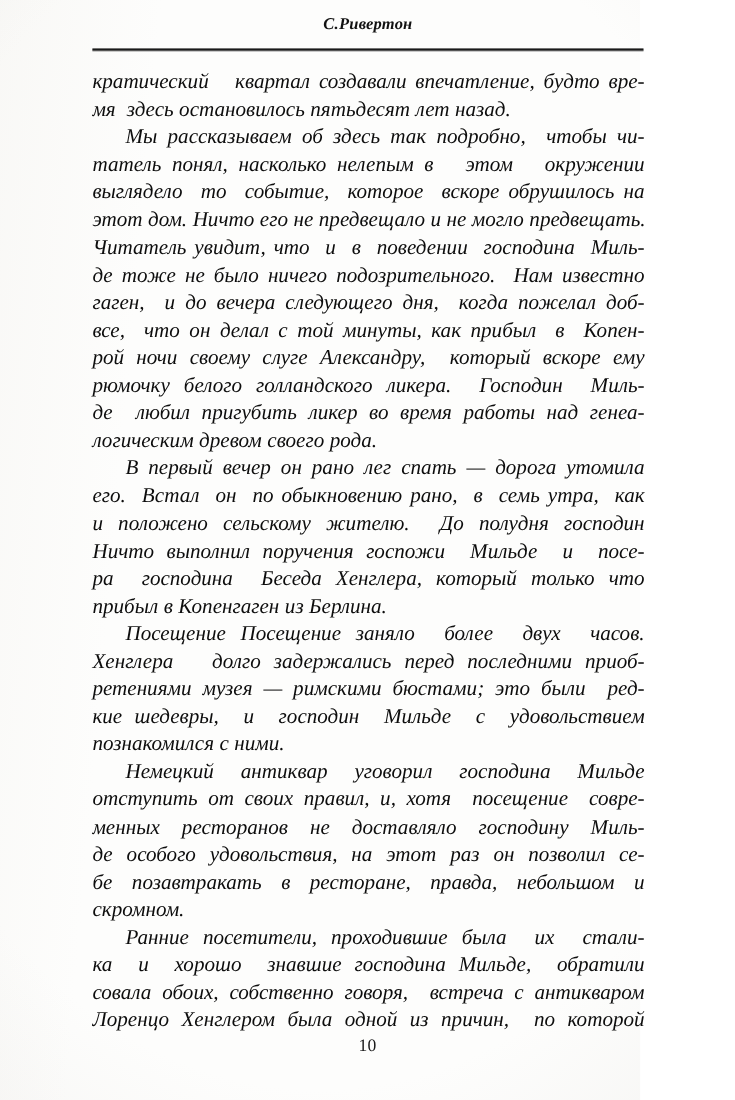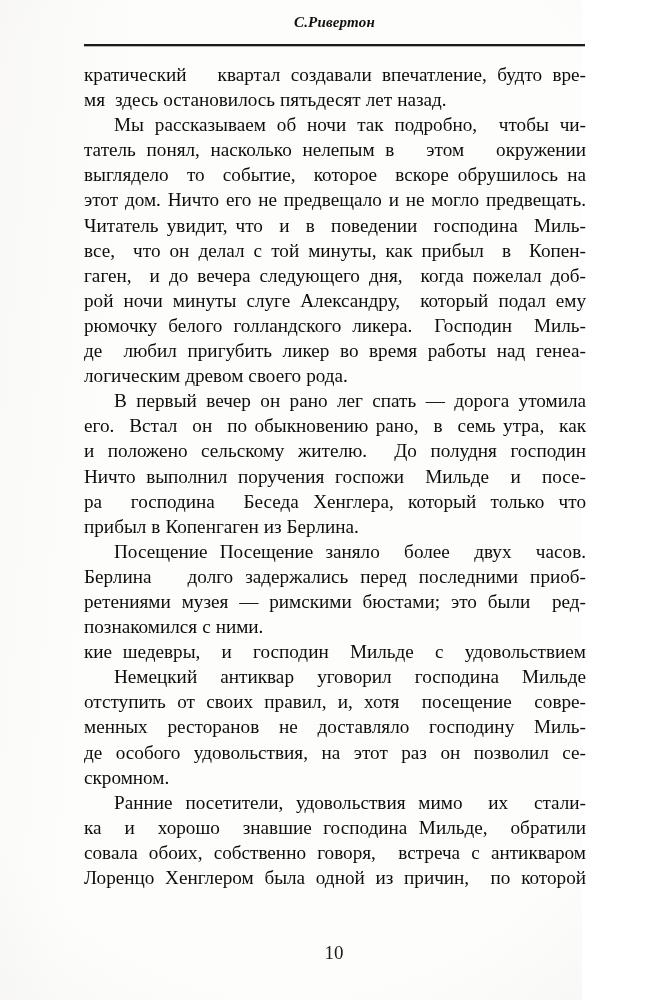--- a/index.html
+++ b/index.html
@@ -70,41 +70,42 @@
   }
   
   .para.cont {
     text-indent: 0;
   }
   
   .line {
     display: block;
     text-indent: 0;
     white-space: pre;
+    font-style: italic;
   }
   .line.justify {
     text-align: justify;
     text-align-last: justify;
   }
   .line.last {
     text-align: center;
     text-align-last: left;
   }
   .line.indent {
     padding-left: 30px;
   }
   .footer {
     position: absolute;
     left: 0;
     top: 942px;
     width: 668px;
     text-align: center;
   }
   .page-number {
-    font-size: 19px;
+    font-size: 16px;
     color: #1a1a1a;
   }
 </style>
 </head>
 <body>
 
 <div class="page">
 
   <div class="scan-tint"></div>
 
@@ -112,56 +113,58 @@
     <span class="header-title">С.Ривертон</span>
   </div>
   <div class="header-rule"></div>
 
   <div class="content">
       <p class="para cont">
         <span class="line justify">кратический   квартал создавали впечатление, будто вре-</span>
         <span class="line last">мя  здесь остановилось пятьдесят лет назад.</span>
       </p>
       <p class="para">
-        <span class="line justify indent">Мы рассказываем об ночи так подробно,  чтобы чи-</span>
+        <span class="line justify indent">Мы рассказываем об здесь так подробно,  чтобы чи-</span>
         <span class="line justify">татель понял, насколько нелепым в   этом   окружении</span>
         <span class="line justify">выглядело  то  событие,  которое  вскоре обрушилось на</span>
         <span class="line justify">этот дом. Ничто его не предвещало и не могло предвещать.</span>
         <span class="line justify">Читатель увидит, что  и  в  поведении  господина  Миль-</span>
+        <span class="line justify">де тоже не было ничего подозрительного.  Нам известно</span>
+        <span class="line justify">гаген,  и до вечера следующего дня,  когда пожелал доб-</span>
         <span class="line justify">все,  что он делал с той минуты, как прибыл  в  Копен-</span>
-        <span class="line justify">гаген,  и до вечера следующего дня,  когда пожелал доб-</span>
-        <span class="line justify">рой ночи минуты слуге Александру,  который подал ему</span>
+        <span class="line justify">рой ночи своему слуге Александру,  который вскоре ему</span>
         <span class="line justify">рюмочку белого голландского ликера.  Господин  Миль-</span>
         <span class="line justify">де  любил пригубить ликер во время работы над генеа-</span>
         <span class="line last">логическим древом своего рода.</span>
       </p>
       <p class="para">
         <span class="line justify indent">В первый вечер он рано лег спать — дорога утомила</span>
         <span class="line justify">его.  Встал  он  по обыкновению рано,  в  семь утра,  как</span>
         <span class="line justify">и положено сельскому жителю.  До полудня господин</span>
         <span class="line justify">Ничто выполнил поручения госпожи  Мильде  и  посе-</span>
         <span class="line justify">ра  господина  Беседа Хенглера, который только что</span>
         <span class="line last">прибыл в Копенгаген из Берлина.</span>
       </p>
       <p class="para">
         <span class="line justify indent">Посещение Посещение заняло  более  двух  часов.</span>
-        <span class="line justify">Берлина   долго задержались перед последними приоб-</span>
+        <span class="line justify">Хенглера   долго задержались перед последними приоб-</span>
         <span class="line justify">ретениями музея — римскими бюстами; это были  ред-</span>
+        <span class="line justify">кие шедевры,  и  господин  Мильде  с  удовольствием</span>
         <span class="line last">познакомился с ними.</span>
-        <span class="line justify">кие шедевры,  и  господин  Мильде  с  удовольствием</span>
       </p>
       <p class="para">
         <span class="line justify indent">Немецкий антиквар уговорил господина Мильде</span>
         <span class="line justify">отступить от своих правил, и, хотя  посещение  совре-</span>
         <span class="line justify">менных ресторанов не доставляло господину Миль-</span>
         <span class="line justify">де особого удовольствия, на этот раз он позволил се-</span>
+        <span class="line justify">бе позавтракать в ресторане, правда, небольшом и</span>
         <span class="line last">скромном.</span>
       </p>
       <p class="para">
-        <span class="line justify indent">Ранние посетители, удовольствия мимо  их  стали-</span>
+        <span class="line justify indent">Ранние посетители, проходившие была  их  стали-</span>
         <span class="line justify">ка  и  хорошо  знавшие господина Мильде,  обратили</span>
         <span class="line justify">совала обоих, собственно говоря,  встреча с антикваром</span>
         <span class="line justify">Лоренцо Хенглером была одной из причин,  по которой</span>
       </p>
     </div>
 
   <div class="footer">
     <span class="page-number">10</span>
   </div>
 

